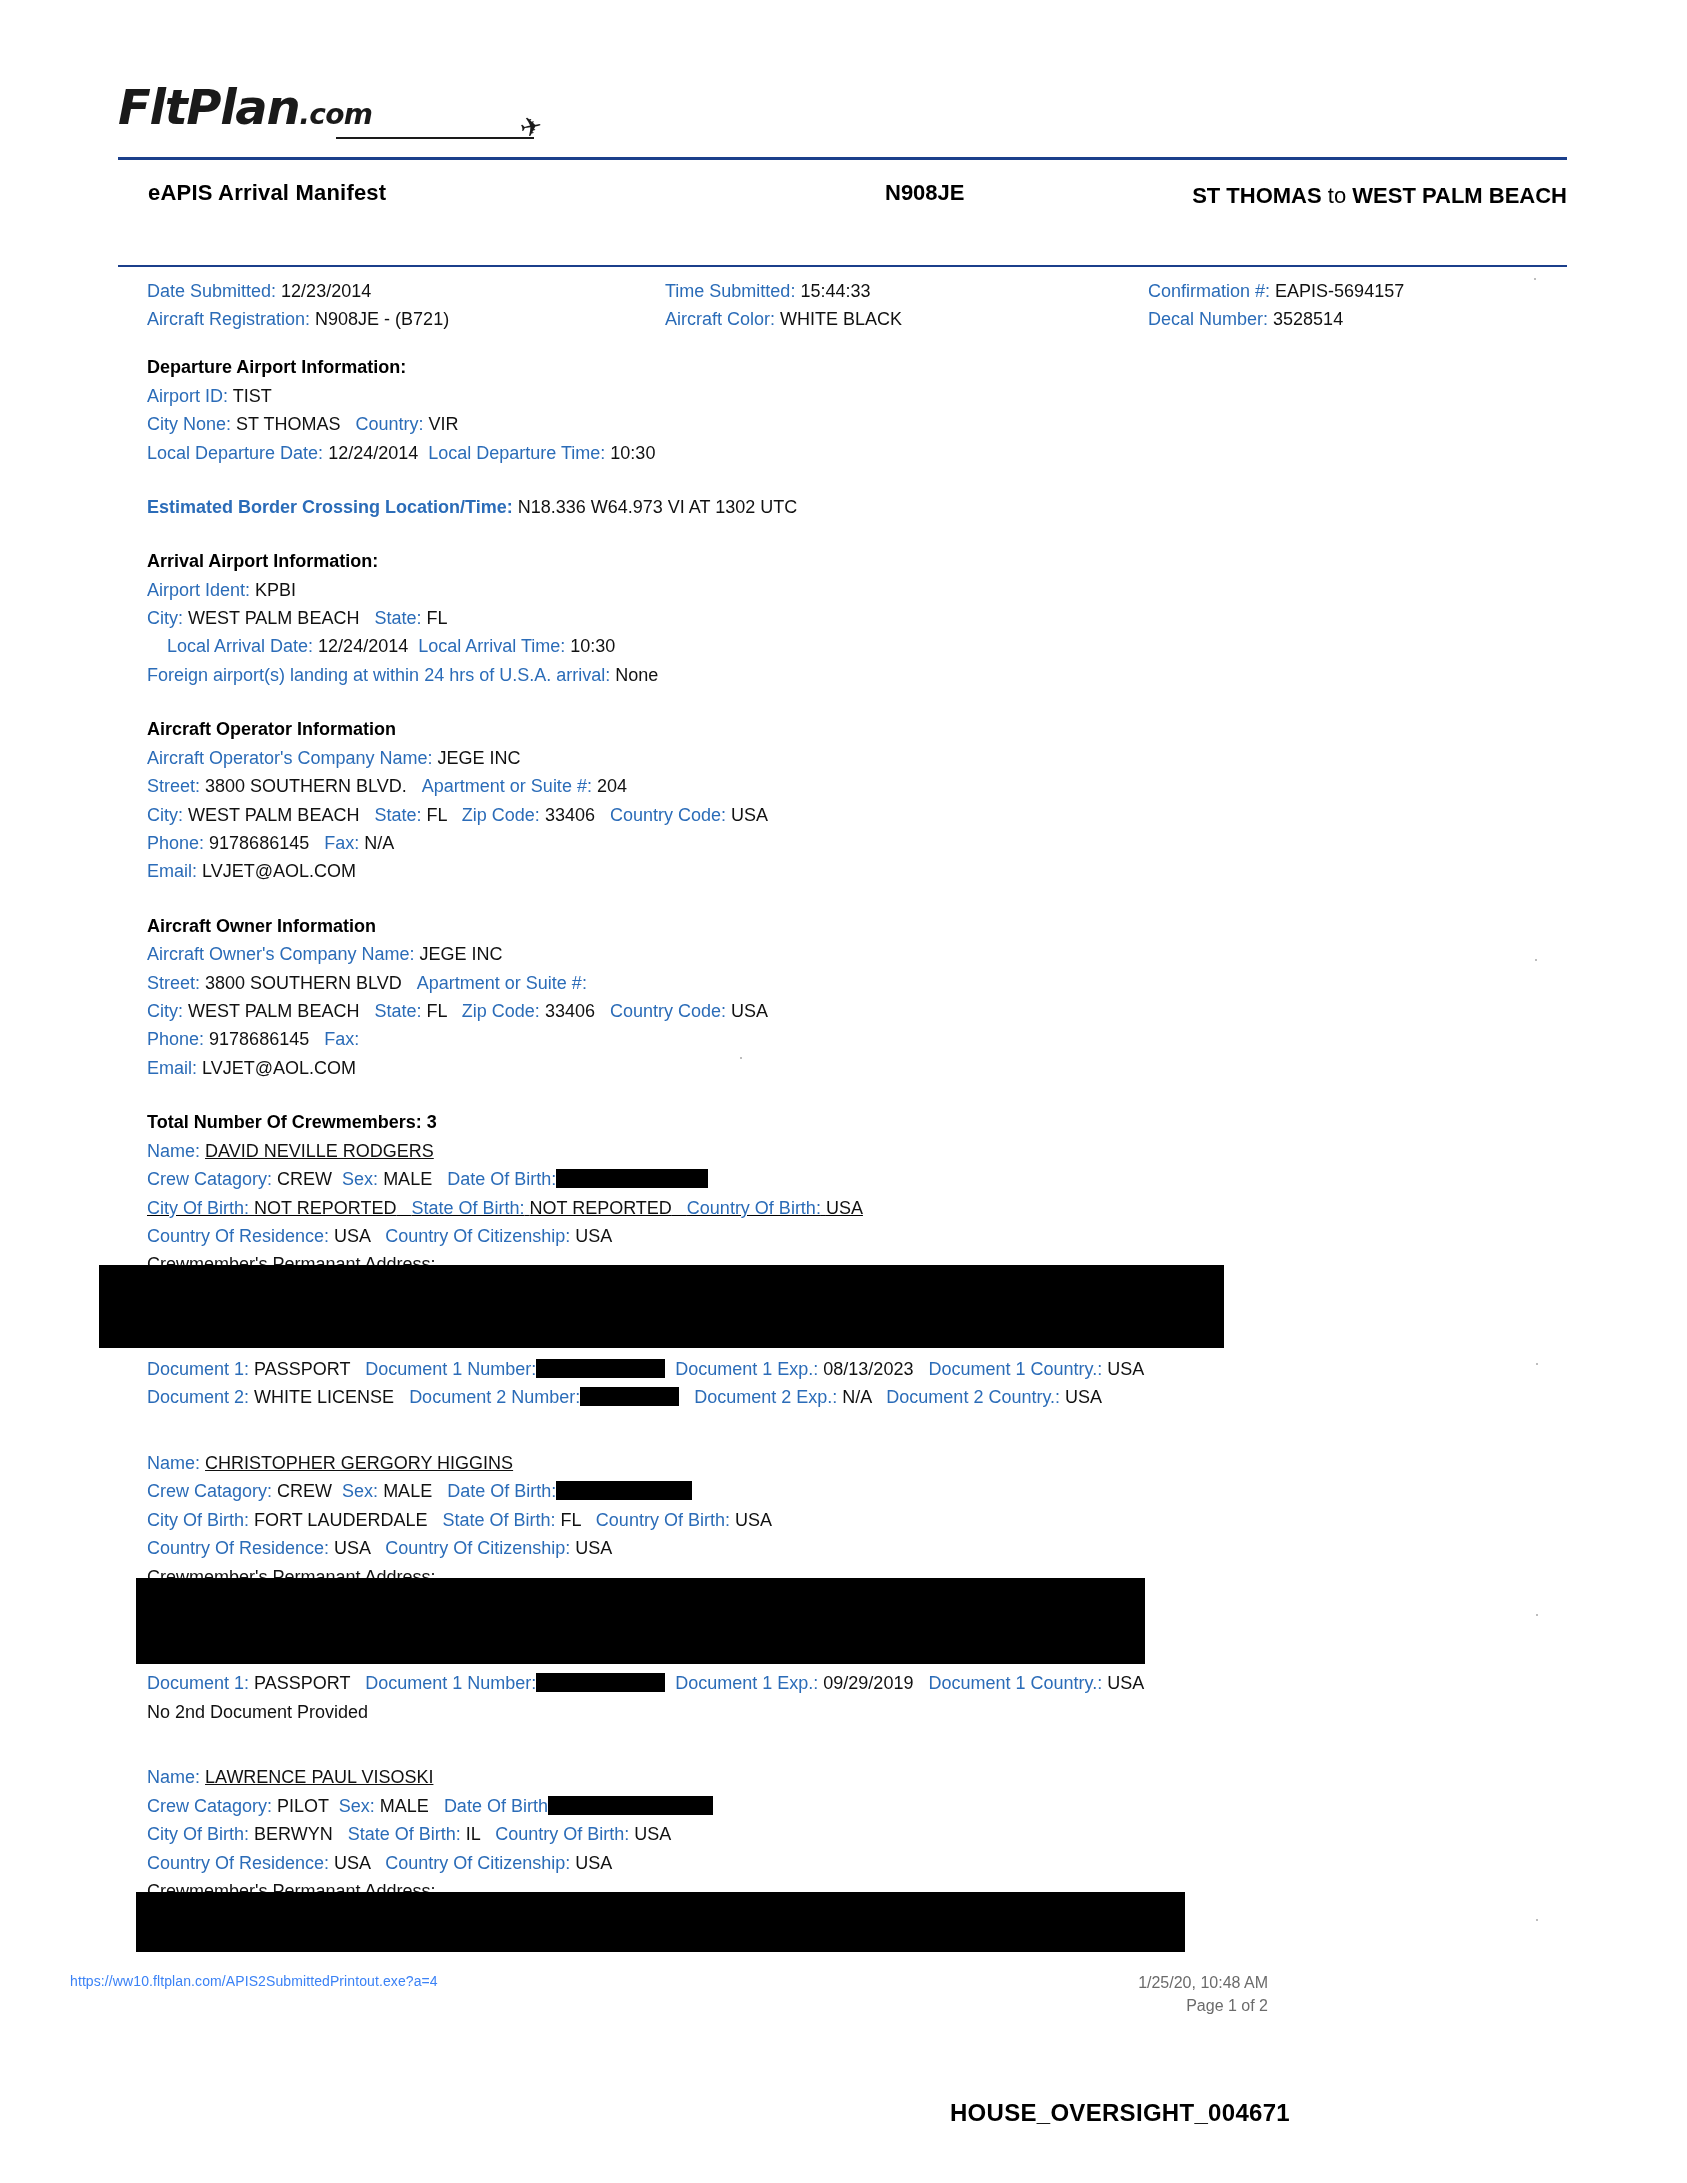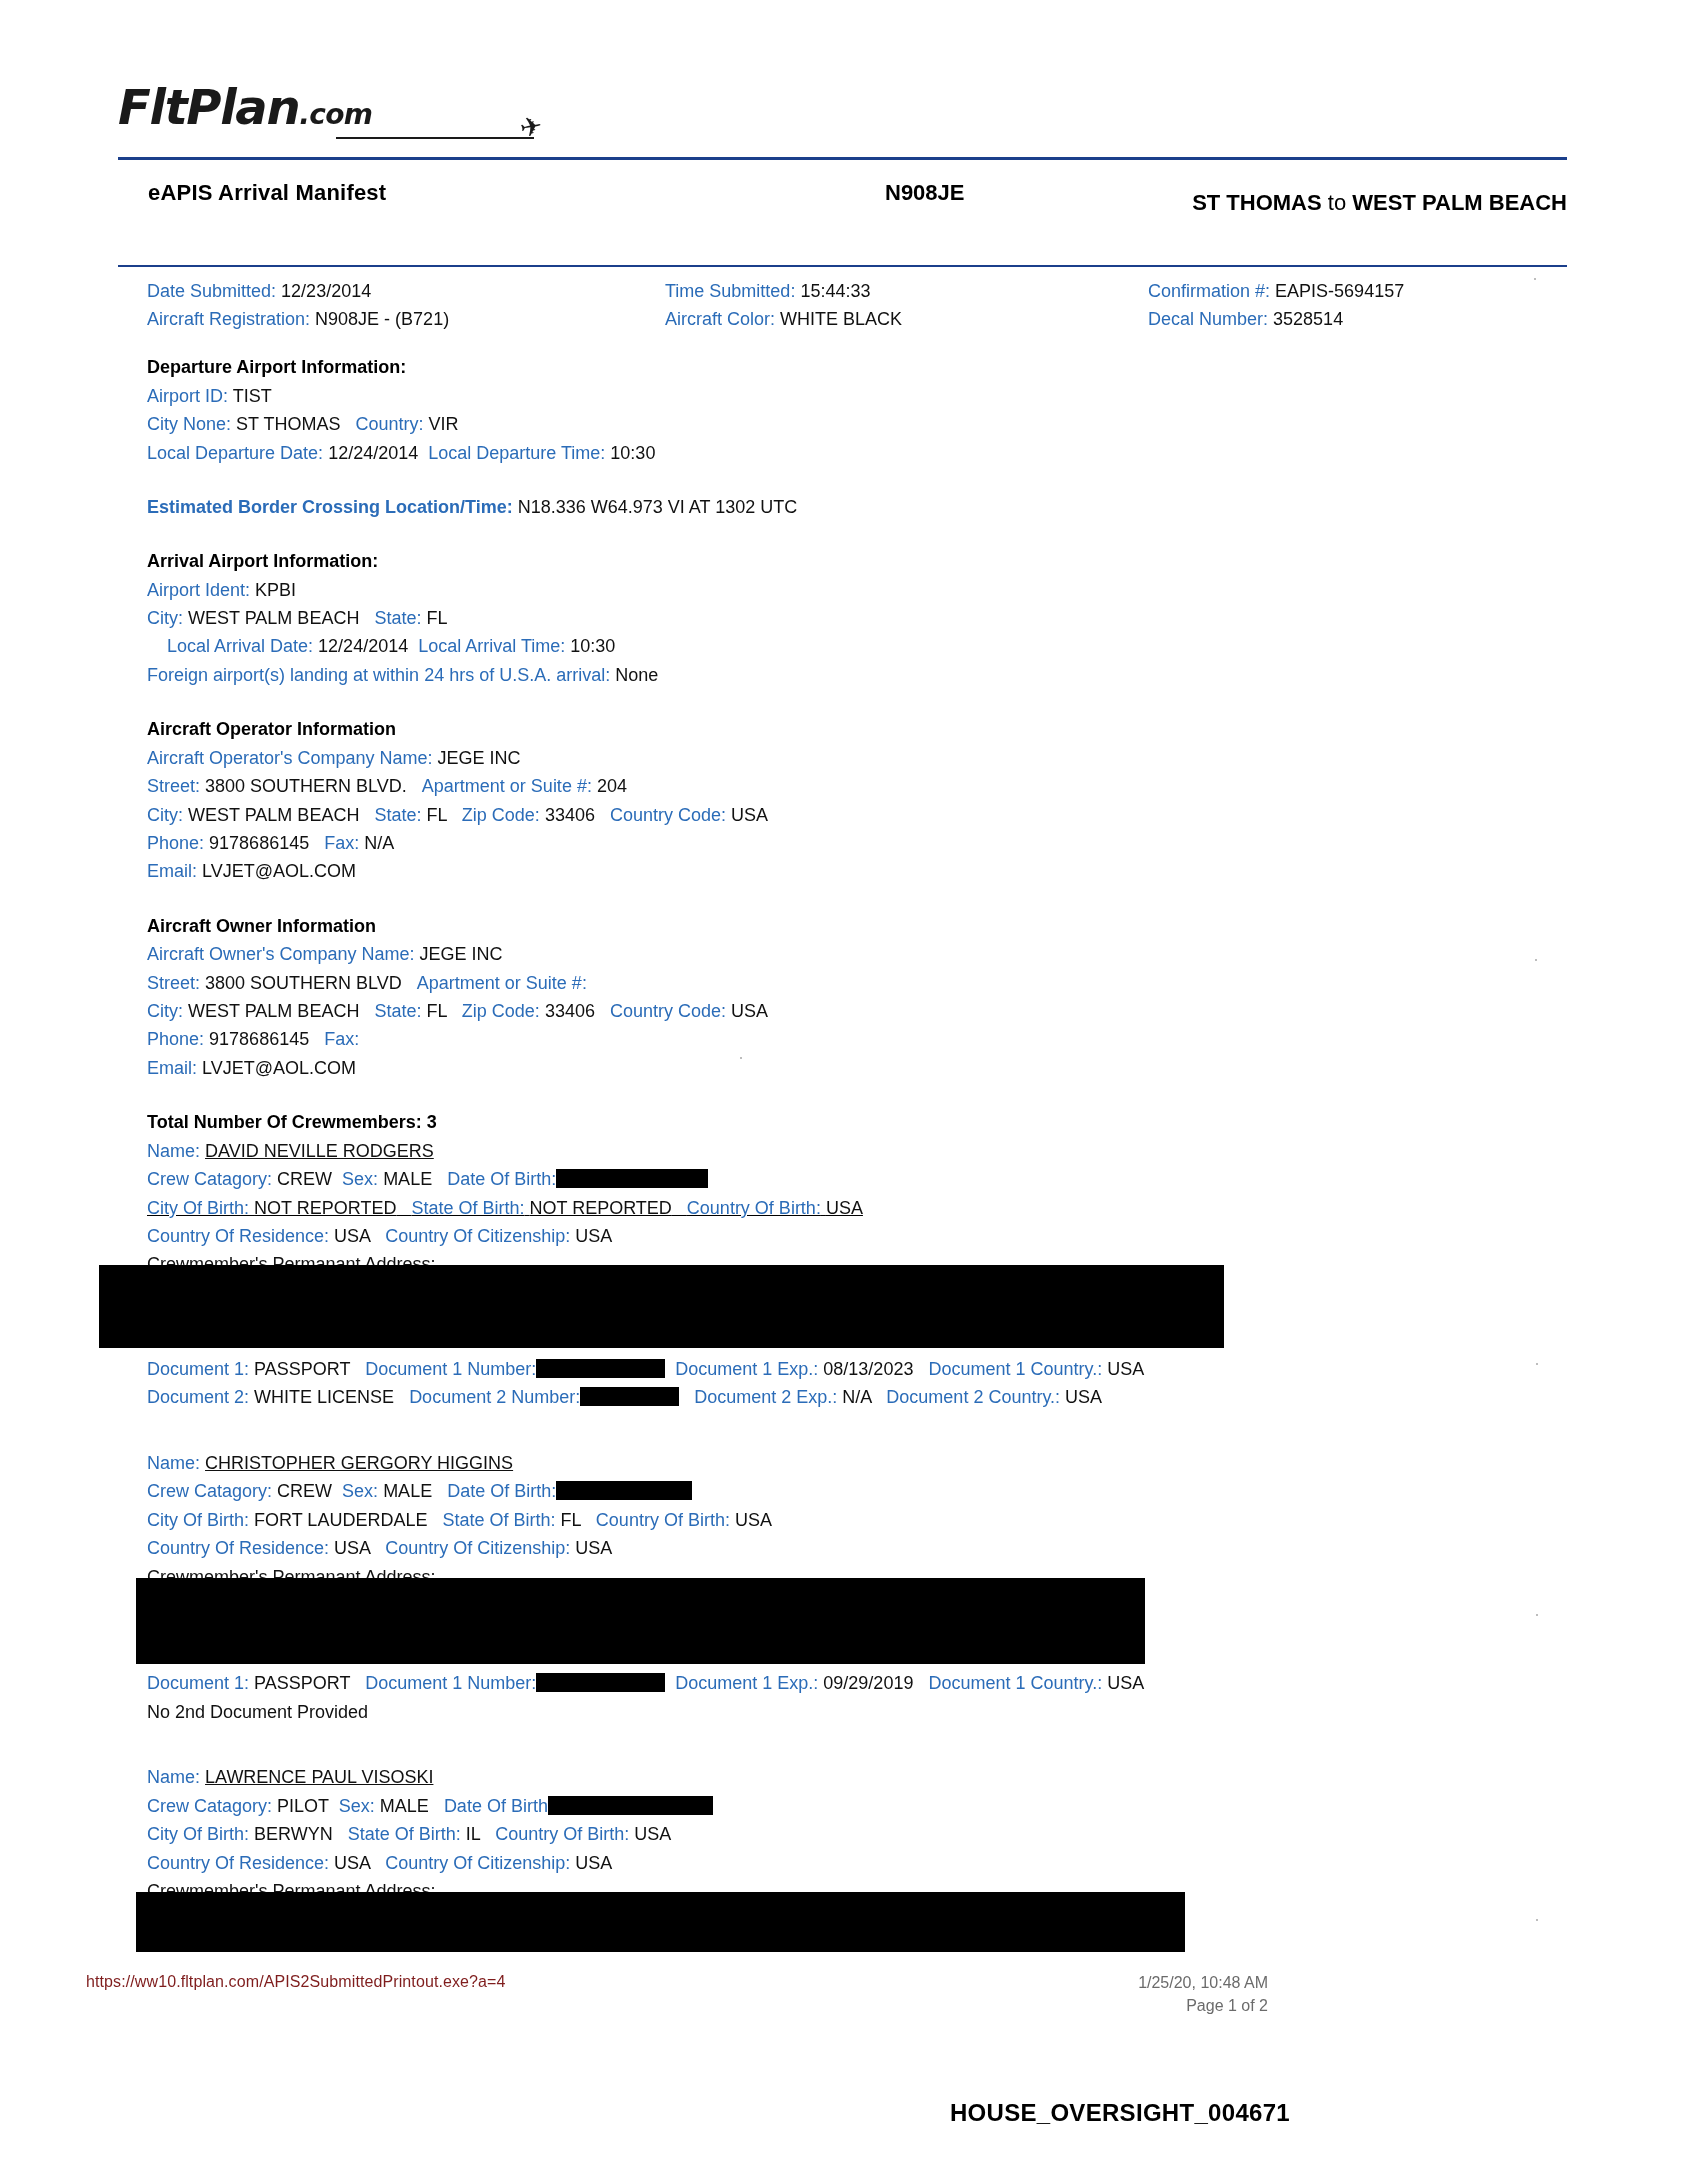--- a/index.html
+++ b/index.html
@@ -90,21 +90,21 @@
   .title-mid {
     position: absolute;
     left: 767px;
     top: 6.6px;
     font-size: 22px;
     font-weight: bold;
   }
   .title-right {
     position: absolute;
     right: 0px;
-    top: 16px;
+    top: 9px;
     width: 463px;
     text-align: right;
     font-size: 22px;
     font-weight: bold;
     line-height: 1.25;
   }
   .title-right .thin { font-weight: normal; }
   .hdr-rule2 {
     position: absolute;
     left: 118px;
@@ -134,24 +134,24 @@
   .redactbar {
     position: absolute;
     background: #000000;
   }
   
   .row-sub { left: 147px; top: 277px; }
   .row-sub2 { left: 147px; top: 305px; }
   
   .footer-url {
     position: absolute;
-    left: 86px;
+    left: 70px;
     top: 1973px;
-    font-size: 16px;
-    color: #7f1d1d;
+    font-size: 14px;
+    color: #3b82f6;
     letter-spacing: 0.1px;
   }
   .footer-date {
     position: absolute;
     right: 120px;
     top: 1972px;
     font-size: 16px;
     color: #6b6b6b;
     text-align: right;
     line-height: 22.5px;

